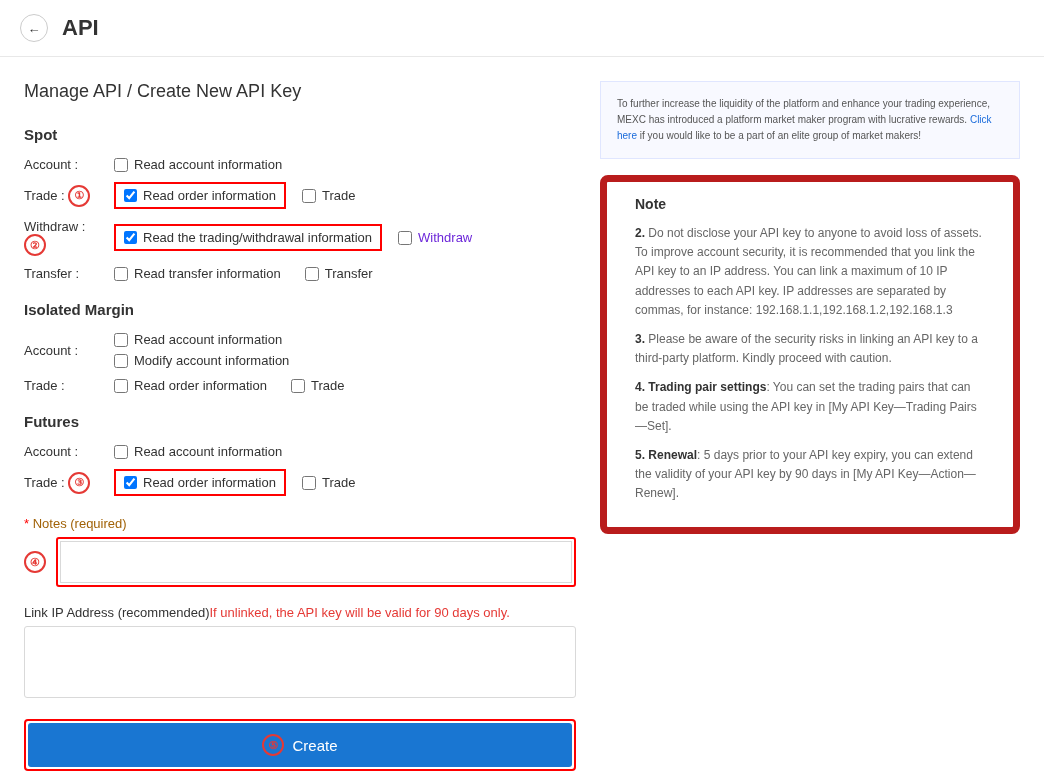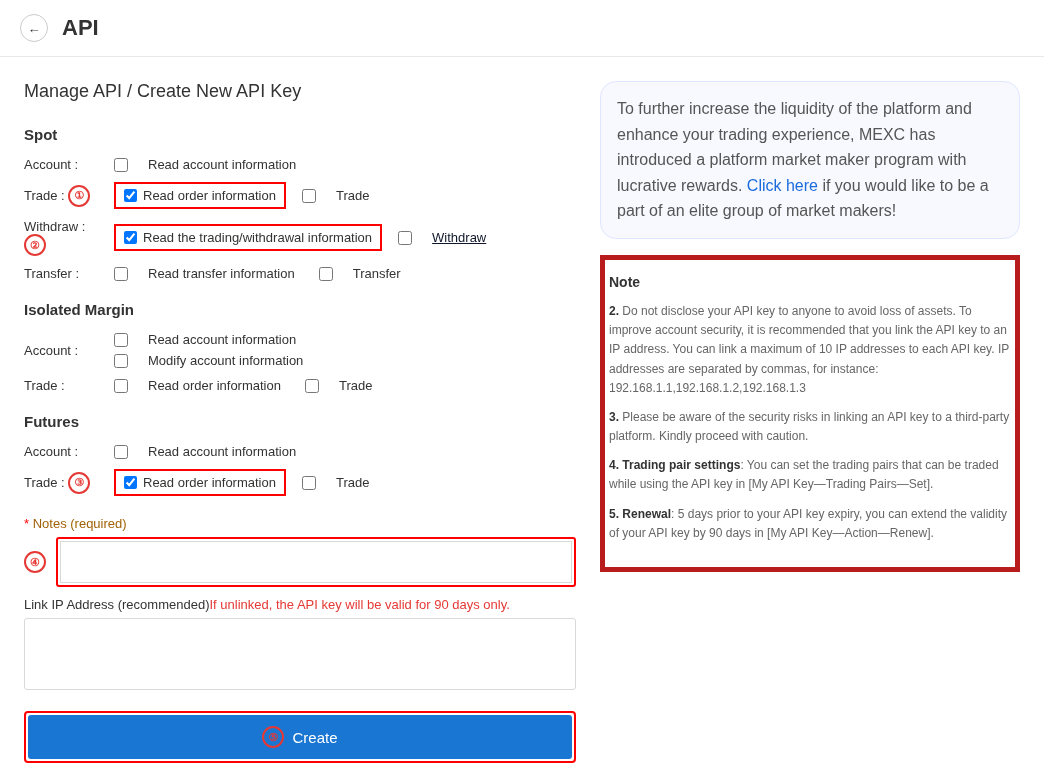--- a/index.html
+++ b/index.html
@@ -42,21 +42,21 @@
     }
     .form-label {
       width: 90px;
       font-size: 13px;
       color: #333;
       flex-shrink: 0;
     }
     .checkbox-group {
       display: flex;
       align-items: center;
-      gap: 20px;
+      gap: 6px;
       margin-right: 24px;
     }
     .checkbox-group input[type=checkbox] {
       width: 14px; height: 14px;
       cursor: pointer;
     }
     .checkbox-label { font-size: 13px; color: #333; }
 
     .highlighted-checkbox {
       border: 2px solid red;
@@ -67,33 +67,33 @@
     }
 
     .section-block {
       margin-bottom: 20px;
     }
 
     
     .info-box {
       background: #f8f9ff;
       border: 1px solid #e0e6ff;
-      border-radius: 16px;
+      border-radius: 0;
       padding: 14px 16px;
       margin-bottom: 16px;
-      font-size: 16px;
+      font-size: 10px;
       color: #555;
       line-height: 1.6;
     }
     .info-box a { color: #1a6bdb; text-decoration: none; }
 
     .note-box {
-      border: 5px solid #b91c1c;
-      border-radius: 0;
-      padding: 14px 4px;
+      border: 7px solid #b91c1c;
+      border-radius: 8px;
+      padding: 14px 28px;
     }
     .note-title { font-size: 14px; font-weight: bold; margin-bottom: 12px; }
     .note-item { font-size: 12px; color: #666; line-height: 1.6; margin-bottom: 10px; }
     .note-item a { color: #1a6bdb; text-decoration: none; }
     .note-item strong { color: #333; }
 
     
     .notes-section { margin-top: 20px; }
     .notes-label { font-size: 13px; margin-bottom: 6px; }
     .notes-label span { color: #a16207; }
@@ -119,21 +119,21 @@
       display: inline-flex;
       align-items: center;
       justify-content: center;
       color: #e53935;
       font-size: 11px;
       font-weight: bold;
       margin-right: 4px;
     }
 
     
-    .ip-section { margin-top: 10px; }
+    .ip-section { margin-top: 18px; }
     .ip-label { font-size: 13px; margin-bottom: 6px; }
     .ip-label .warning { color: #e53935; }
     .ip-input {
       width: 100%;
       height: 72px;
       border: 1px solid #d9d9d9;
       border-radius: 3px;
       padding: 8px 10px;
       font-size: 13px;
       resize: none;
@@ -167,21 +167,21 @@
       border-radius: 50%;
       display: inline-flex;
       align-items: center;
       justify-content: center;
       color: #e53935;
       font-size: 11px;
       font-weight: bold;
       margin-right: 8px;
     }
 
-    .underline-link { text-decoration: underline; color: #0f172a; cursor: pointer; }
+    .underline-link { color: #6d28d9; cursor: pointer; }
   </style>
 </head>
 <body>
 
 <div class="header">
   <div class="back-btn">
     <span>←</span>
   </div>
   <span class="page-title">API</span>
 </div>

